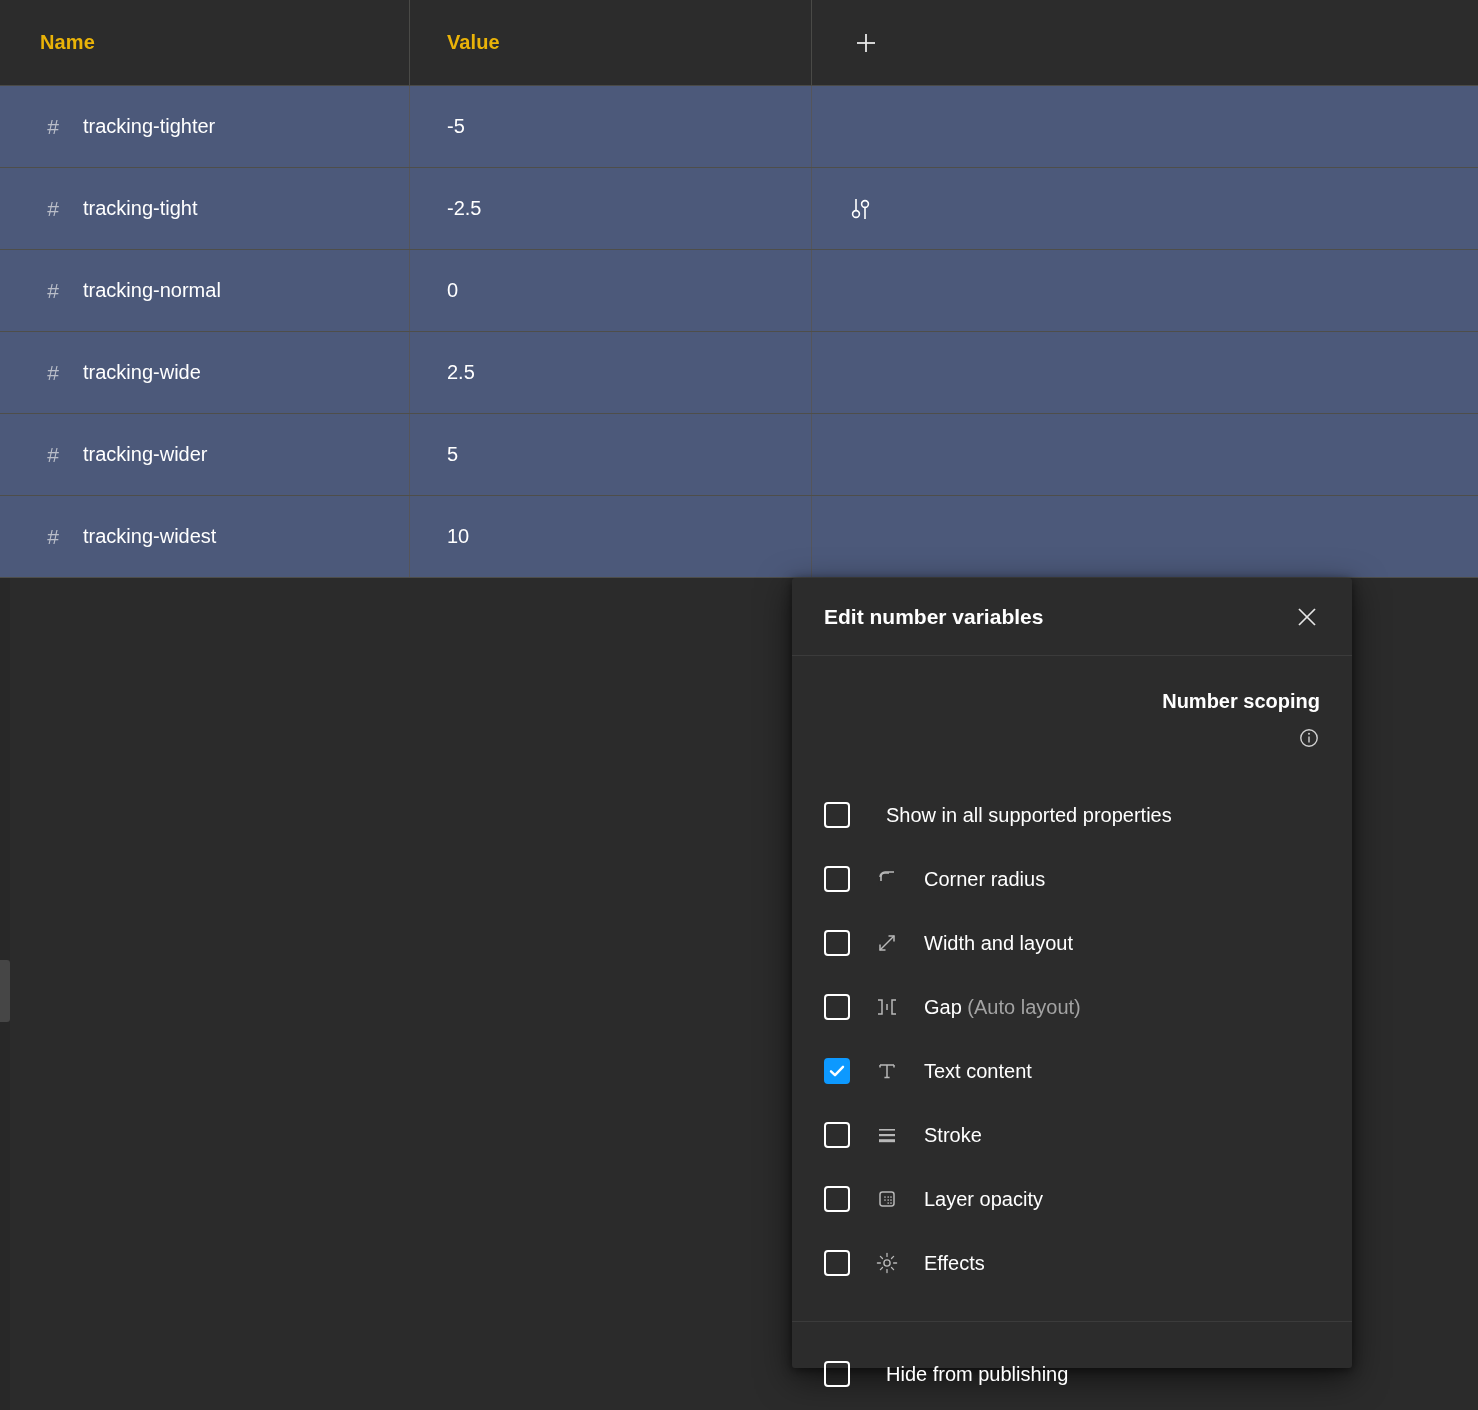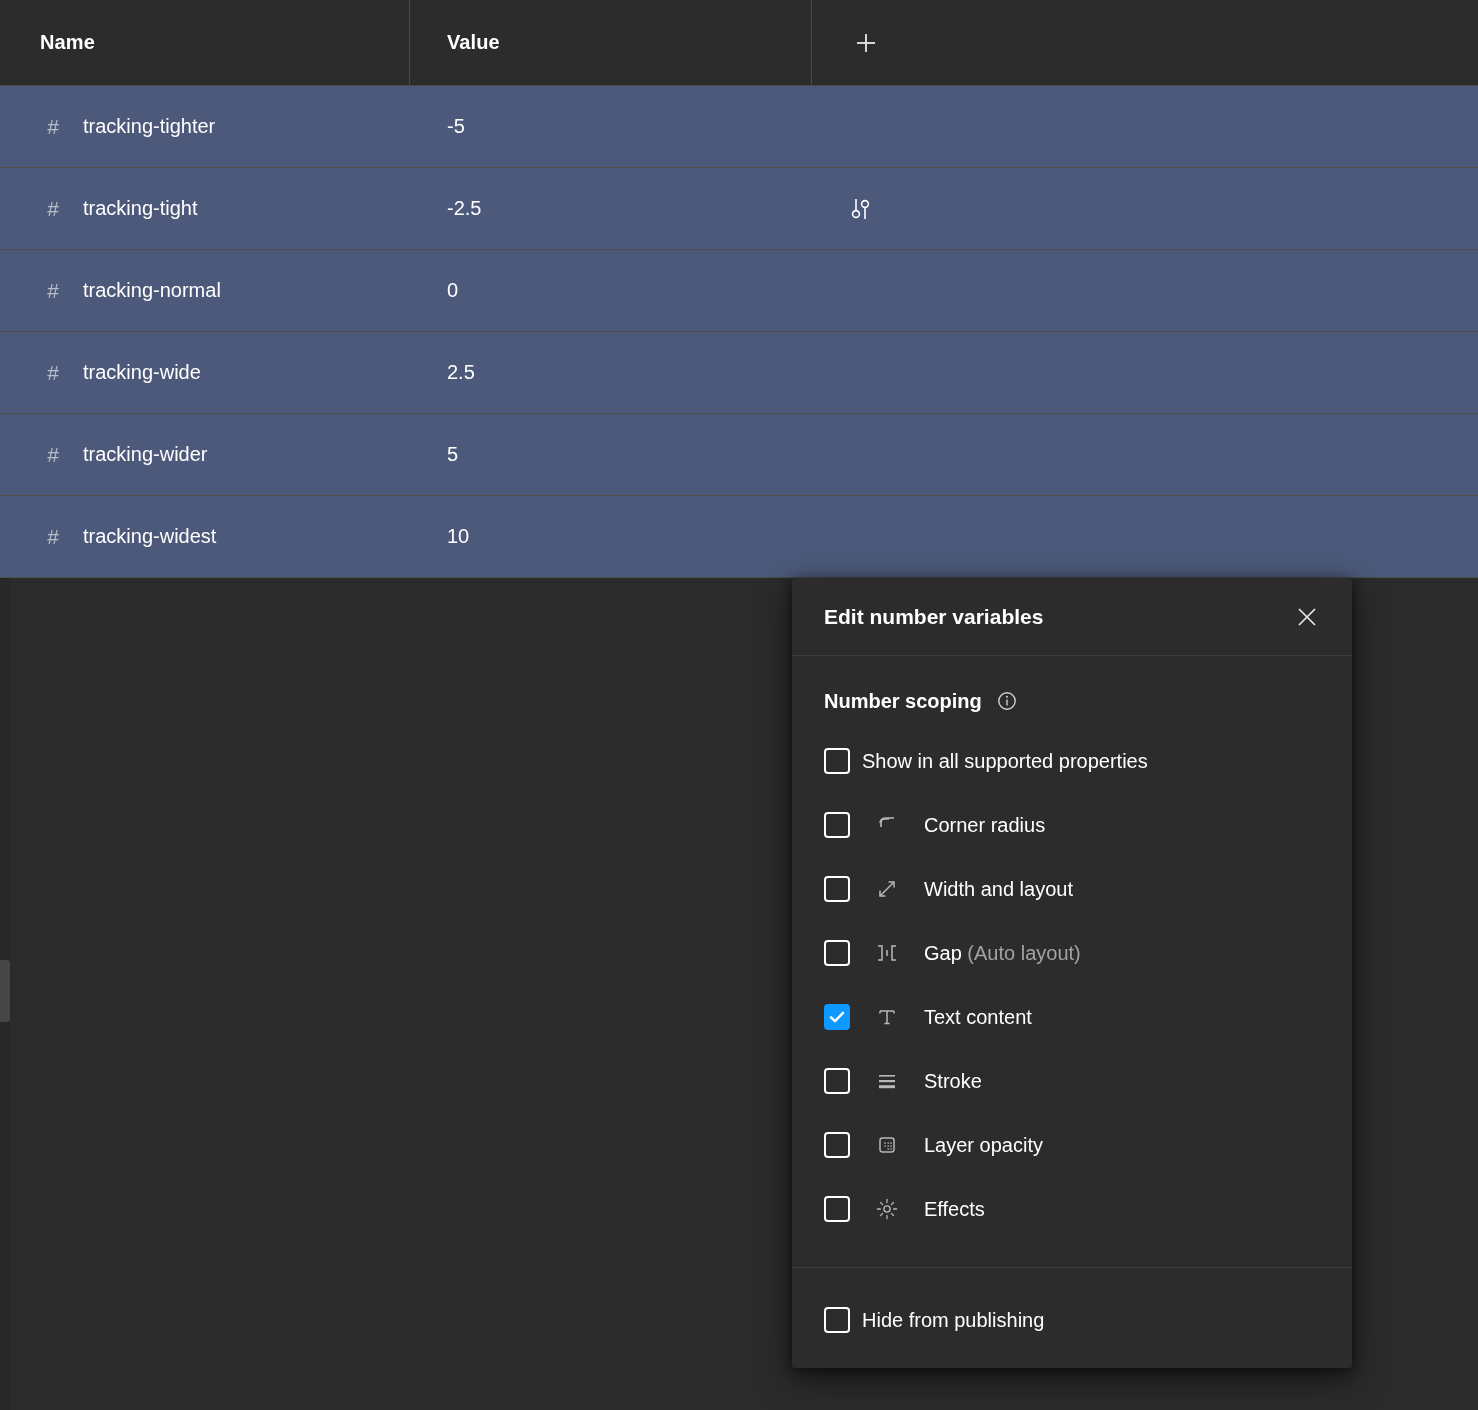--- a/index.html
+++ b/index.html
@@ -90,21 +90,21 @@
 
   .cell-extra {
     flex: 1;
     height: 100%;
     display: flex;
     align-items: center;
     padding-left: 34px;
   }
 
   .hdr-text {
-    color: #ffffff;
+    color: #eab308;
     font-size: 20px;
     font-weight: bold;
     letter-spacing: .1px;
   }
 
   .plus-btn {
     width: 40px;
     height: 40px;
     display: flex;
     align-items: center;
@@ -171,24 +171,25 @@
     border-radius: 3px;
   }
 
   .dialog-body {
     padding: 34px 0 26px 0;
     border-bottom: 1px solid #3b3b3b;
   }
 
   .section-title-row {
     display: flex;
-    align-items: flex-start;
+    align-items: flex-end;
     gap: 14px;
     padding: 0 32px;
-    margin-bottom: 16px;
+    margin-bottom: 34px;
+    flex-direction: column;
   }
 
   .section-title {
     color: #ffffff;
     font-size: 20px;
     font-weight: bold;
   }
 
   .info-icon {
     display: flex;
@@ -230,21 +231,21 @@
     align-items: center;
     justify-content: center;
     color: #b8b8b8;
   }
 
   .opt-label {
     margin-left: 20px;
     color: #ffffff;
     font-size: 20px;
   }
-  .opt-row.no-icon .opt-label { margin-left: 12px; }
+  .opt-row.no-icon .opt-label { margin-left: 36px; }
   .opt-label .muted { color: #a3a3a3; }
 
   .dialog-footer {
     padding: 26px 0 26px 0;
   }
   .dialog-footer .opt-row { height: 52px; text-align: right; }
 
 </style>
 </head>
 <body>

